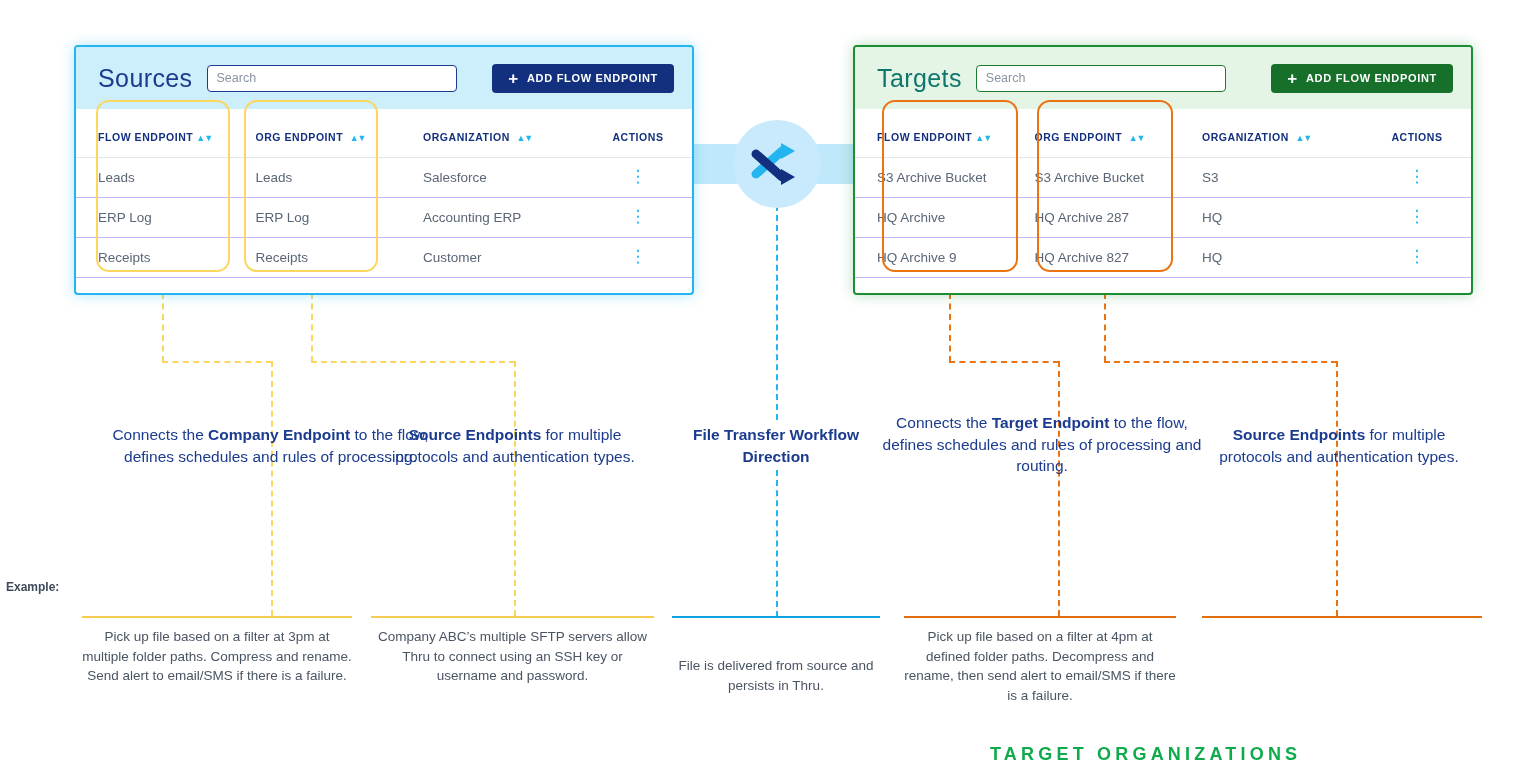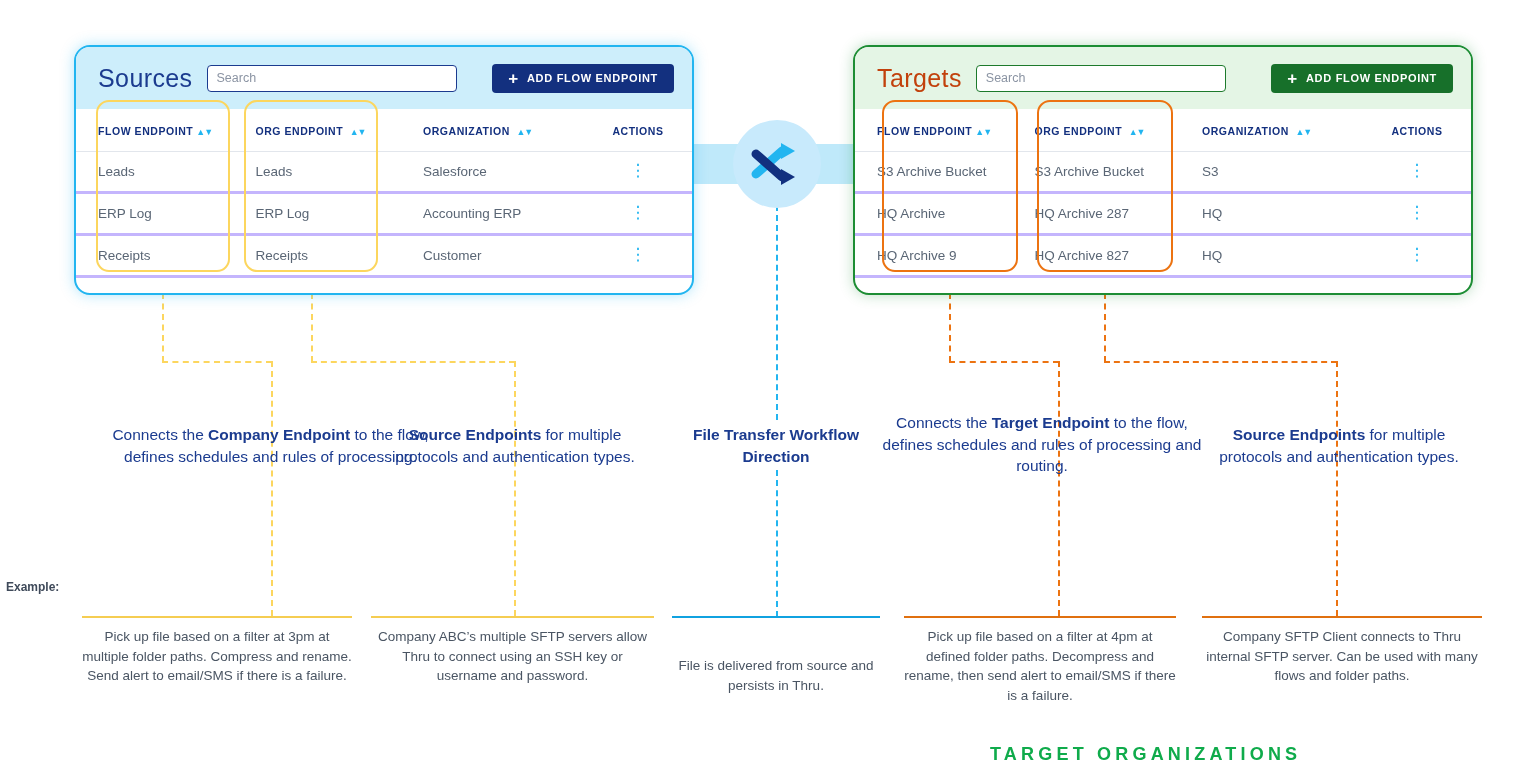--- a/index.html
+++ b/index.html
@@ -24,40 +24,40 @@
     background: #c8eafc;
     z-index: 3;
     display: flex; align-items: center; justify-content: center;
   }
   .connector-badge svg { display: block; }
 
   
   .panel {
     position: absolute; top: 45px;
     width: 620px; height: 250px;
-    border-radius: 16px;
+    border-radius: 4px;
     background: #ffffff;
     overflow: hidden;
     z-index: 2;
   }
   .panel.sources { left: 74px; border: 2.5px solid #22b5f0;
     box-shadow: 0 0 14px rgba(34,181,240,0.35); }
   .panel.targets { left: 853px; border: 2.5px solid #1d8d34;
     box-shadow: 0 0 14px rgba(29,141,52,0.30); }
 
   .panel-head {
     height: 62px; display: flex; align-items: center;
     padding: 0 18px 0 22px; gap: 14px;
   }
   .panel.sources .panel-head { background: #cdeefb; }
   .panel.targets .panel-head { background: #e4f5e5; }
 
   .panel-title { font-size: 25px; font-weight: 400; letter-spacing: .4px; }
   .panel.sources .panel-title { color: #1b3b8f; }
-  .panel.targets .panel-title { color: #c2410c; }
+  .panel.targets .panel-title { color: #0f766e; }
 
   .search-box {
     flex: 0 0 250px; height: 27px;
     background: #ffffff; border-radius: 4px;
     display: flex; align-items: center; padding: 0 9px;
     font-size: 12.5px; color: #8b94a3;
   }
   .panel.sources .search-box { border: 1.3px solid #1b3b8f; }
   .panel.targets .search-box { border: 1.3px solid #1d7a2c; }
 
@@ -71,27 +71,27 @@
   }
   .panel.sources .add-btn { background: #13307f; }
   .panel.targets .add-btn { background: #17702a; }
   .plus-ic { font-size: 17px; font-weight: bold; line-height: 1; }
 
   
   .tbl { width: 100%; border-collapse: collapse; table-layout: fixed; }
   .tbl th {
     text-align: left;
     font-size: 10.5px; font-weight: bold; letter-spacing: .55px;
-    color: #13307f; padding: 16px 0 14px 0;
+    color: #13307f; padding: 22px 0 14px 0;
     border-bottom: 1px solid #e2e6ec;
     white-space: nowrap;
   }
   .tbl td {
     font-size: 13.5px; color: #5a6675;
-    padding: 12px 0; border-bottom: 3px solid #c4b5fd;
+    padding: 12px 0; border-bottom: 1px solid #c4b5fd;
     white-space: nowrap;
   }
   .c1 { width: 155px; padding-left: 22px !important; }
   .c2 { width: 155px; padding-left: 12px !important; }
   .c3 { width: 160px; padding-left: 12px !important; }
   .c4 { width: 100px; text-align: center !important; }
   .sort-ic { display: inline-block; margin-left: 3px; color: #22b5f0; font-size: 9px;
              letter-spacing: -1px; vertical-align: middle; }
   .kebab { color: #22b5f0; font-size: 17px; line-height: 10px; letter-spacing: 0; }
 
@@ -311,17 +311,16 @@
   <div class="rule y" style="left:82px; top:616px; width:270px;"></div>
   <div class="rule y" style="left:371px; top:616px; width:283px;"></div>
   <div class="rule b" style="left:672px; top:616px; width:208px;"></div>
   <div class="rule o" style="left:904px; top:616px; width:272px;"></div>
   <div class="rule o" style="left:1202px; top:616px; width:280px;"></div>
 
   <div class="example-txt" style="left:82px; top:627px; width:270px;">Pick up file based on a filter at 3pm at multiple folder paths. Compress and rename. Send alert to email/SMS if there is a failure.</div>
   <div class="example-txt" style="left:371px; top:627px; width:283px;">Company ABC’s multiple SFTP servers allow Thru to connect using an SSH key or username and password.</div>
   <div class="example-txt" style="left:672px; top:627px; width:208px;margin-top:29px;">File is delivered from source and persists in Thru.</div>
   <div class="example-txt" style="left:904px; top:627px; width:272px;">Pick up file based on  a filter at 4pm at defined folder paths. Decompress and rename, then send alert to email/SMS if there is a failure.</div>
-  <div class="example-txt" style="left:1202px; top:627px; width:280px;">Company SFTP Client connects to Thru internal SFTP server. Can be used with many flows and folder paths.</div>
 
   <div class="footer tgt">TARGET ORGANIZATIONS</div>
 
 </div>
 
 </body></html>

